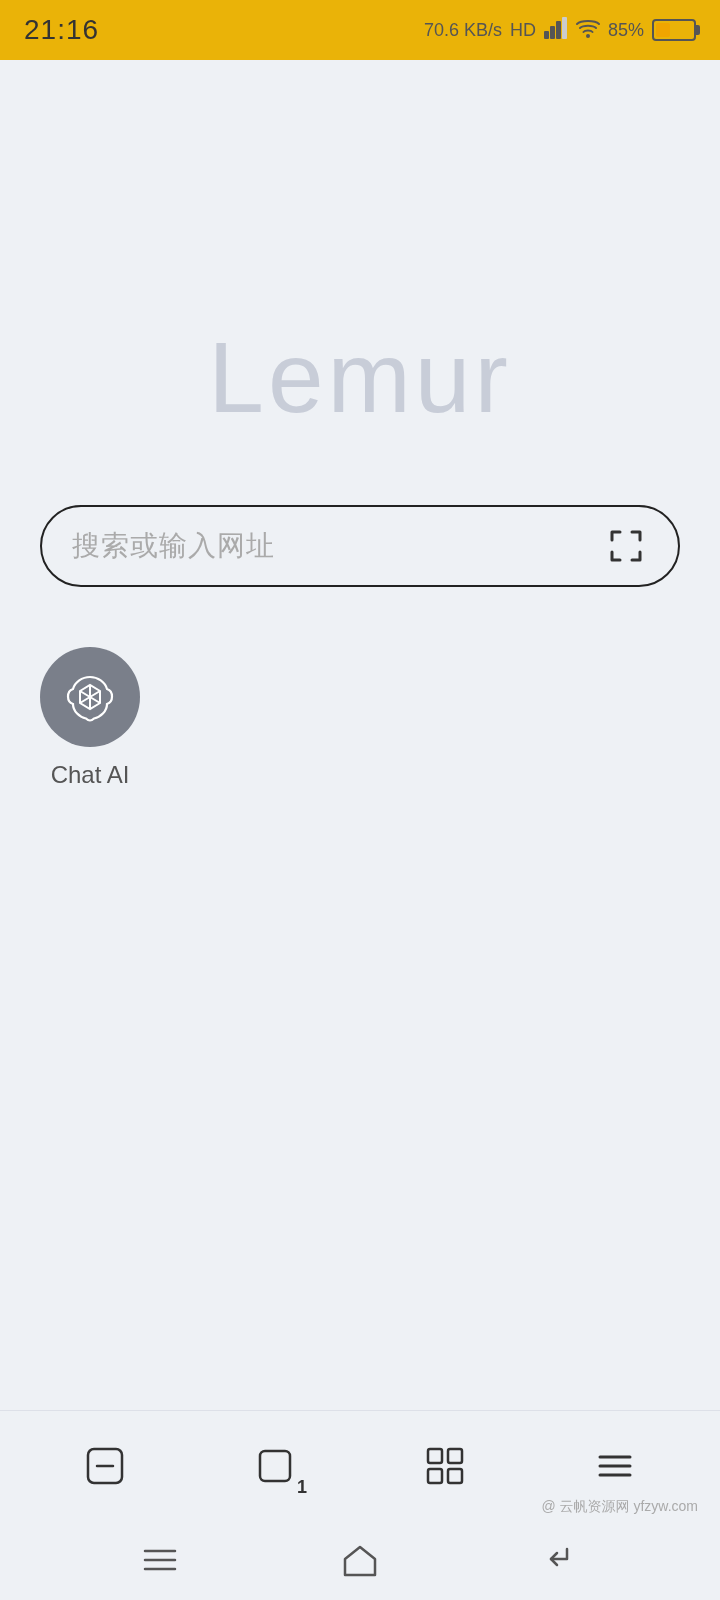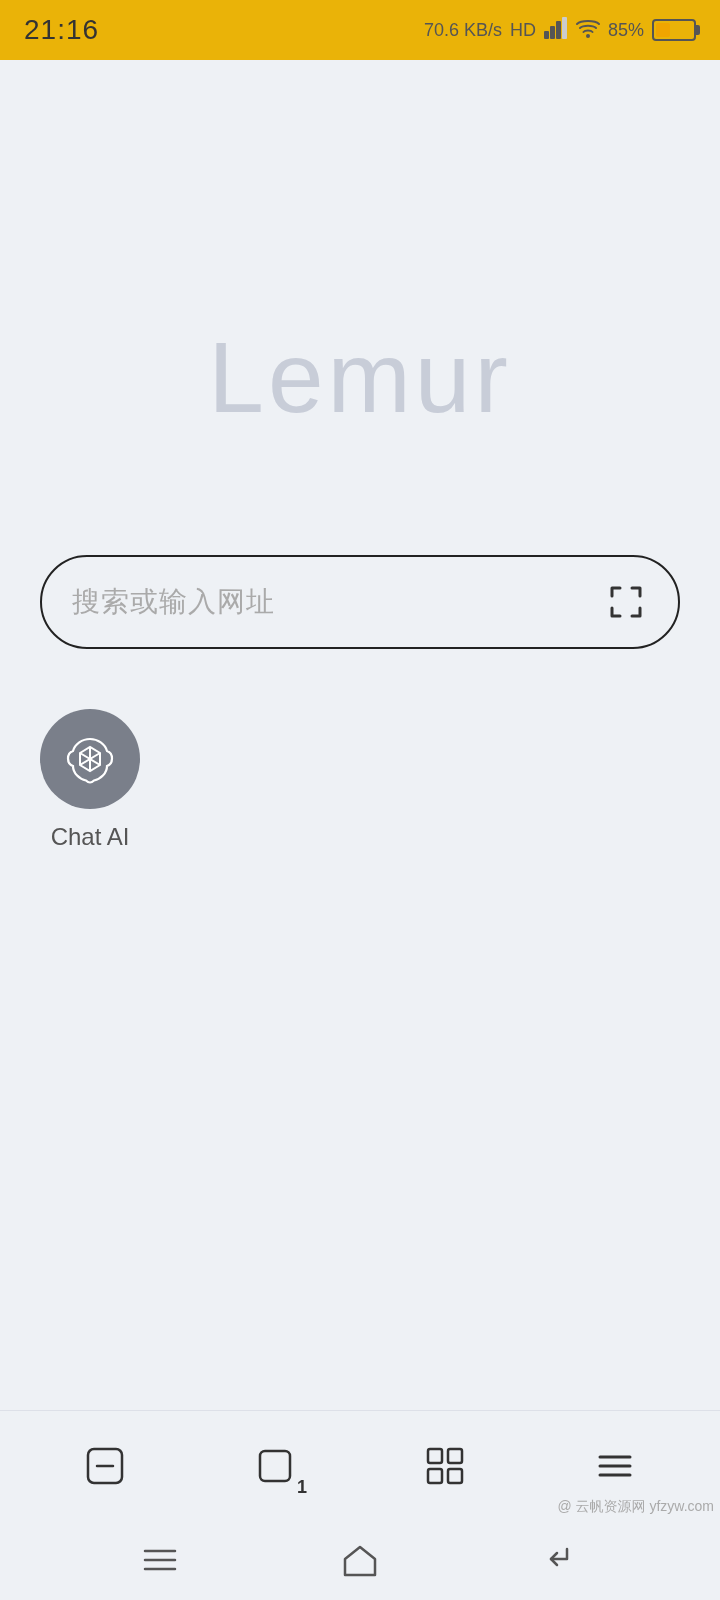--- a/index.html
+++ b/index.html
@@ -82,39 +82,39 @@
       width: 100%;
       display: flex;
       flex-direction: column;
       align-items: center;
       padding: 0 40px;
     }
 
     
     .logo-container {
       margin-top: 260px;
-      margin-bottom: 120px;
+      margin-bottom: 70px;
     }
 
     .logo-text {
       font-size: 100px;
       font-weight: 300;
       color: #c8cdd8;
       letter-spacing: 4px;
     }
 
     
     .search-bar-container {
       width: 100%;
       margin-bottom: 50px;
     }
 
     .search-bar {
       width: 100%;
-      height: 94px;
+      height: 82px;
       border: 2.5px solid #222;
       border-radius: 50px;
       background: #eef1f5;
       display: flex;
       align-items: center;
       justify-content: space-between;
       padding: 17px 30px;
       cursor: text;
     }
 
@@ -246,21 +246,21 @@
       height: 38px;
       stroke: #555;
       fill: none;
       stroke-width: 2.5;
     }
 
     
     .watermark {
       position: absolute;
       bottom: 82px;
-      right: 0;
+      right: 16px;
       font-size: 14px;
       color: #aaa;
       padding: 2px 6px;
     }
   </style>
 </head>
 <body>
 
 <div class="status-bar">
   <span class="status-time">21:16</span>

